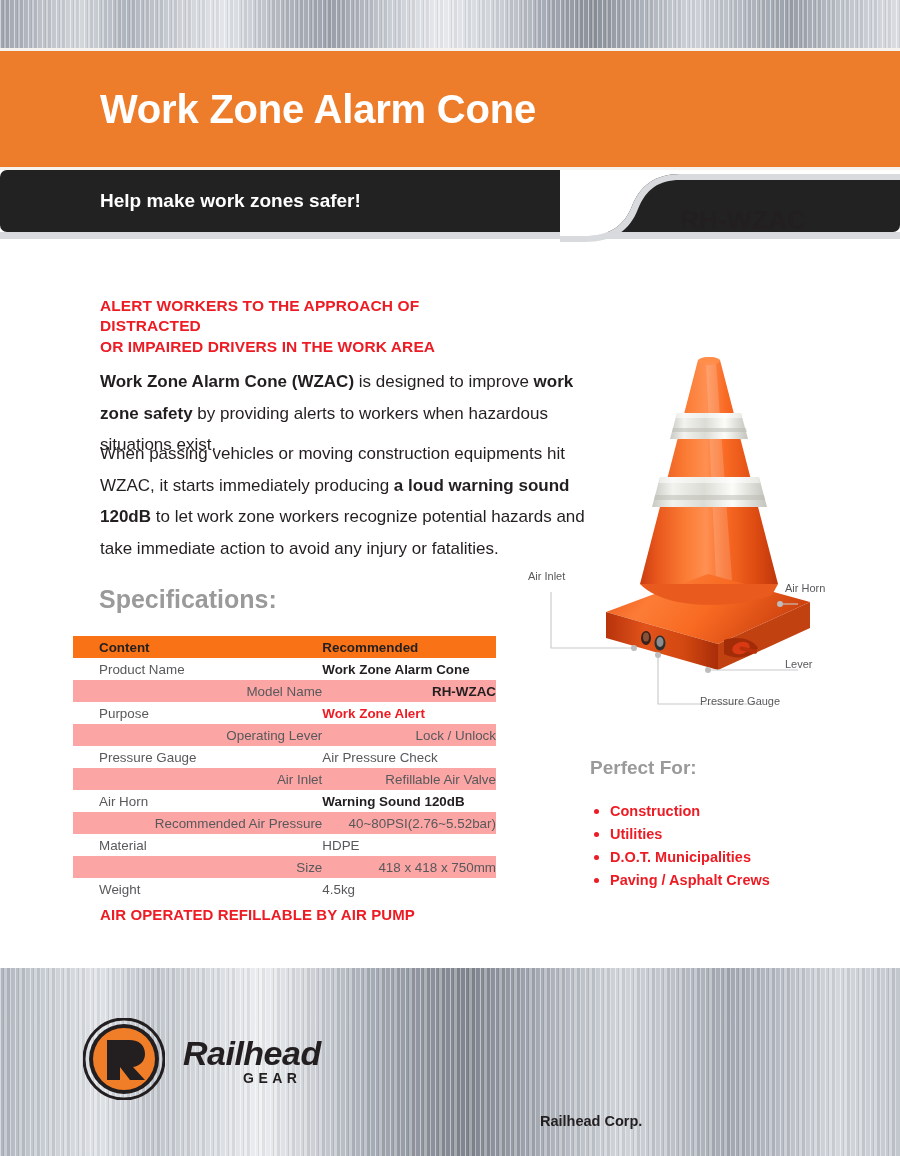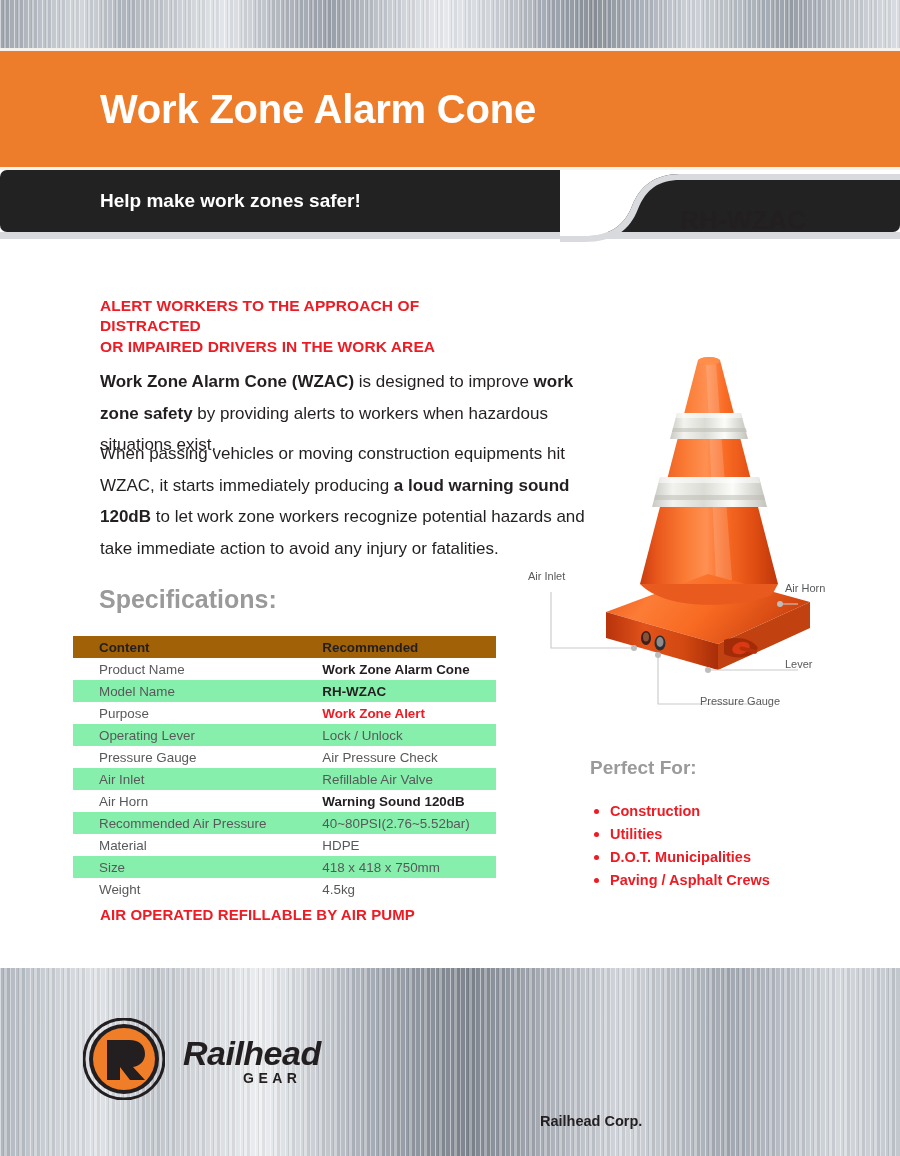--- a/index.html
+++ b/index.html
@@ -174,25 +174,25 @@
     color: #58595b;
   }
   #spec-table td {
     padding: 3px 0 3px 0;
     height: 16px;
     vertical-align: middle;
   }
   #spec-table .c1 { width: 245px; padding-left: 26px; }
   #spec-table .c2 { width: 178px; }
   #spec-table tr.head td {
-    background: #a16207;
-    color: #231f20;
-    font-weight: bold;
-  }
-  #spec-table tr.alt td { background: #86efac; }
+    background: #f97316;
+    color: #231f20;
+    font-weight: bold;
+  }
+  #spec-table tr.alt td { background: #fca5a5; text-align: right; }
   #spec-table td.val-strong { color: #231f20; font-weight: bold; }
   #spec-table td.val-red { color: #ed1c24; font-weight: bold; }
 
   #air-note {
     position: absolute;
     left: 100px; top: 906px;
     color: #ed1c24;
     font-size: 15px;
     font-weight: bold;
     font-stretch: condensed;

